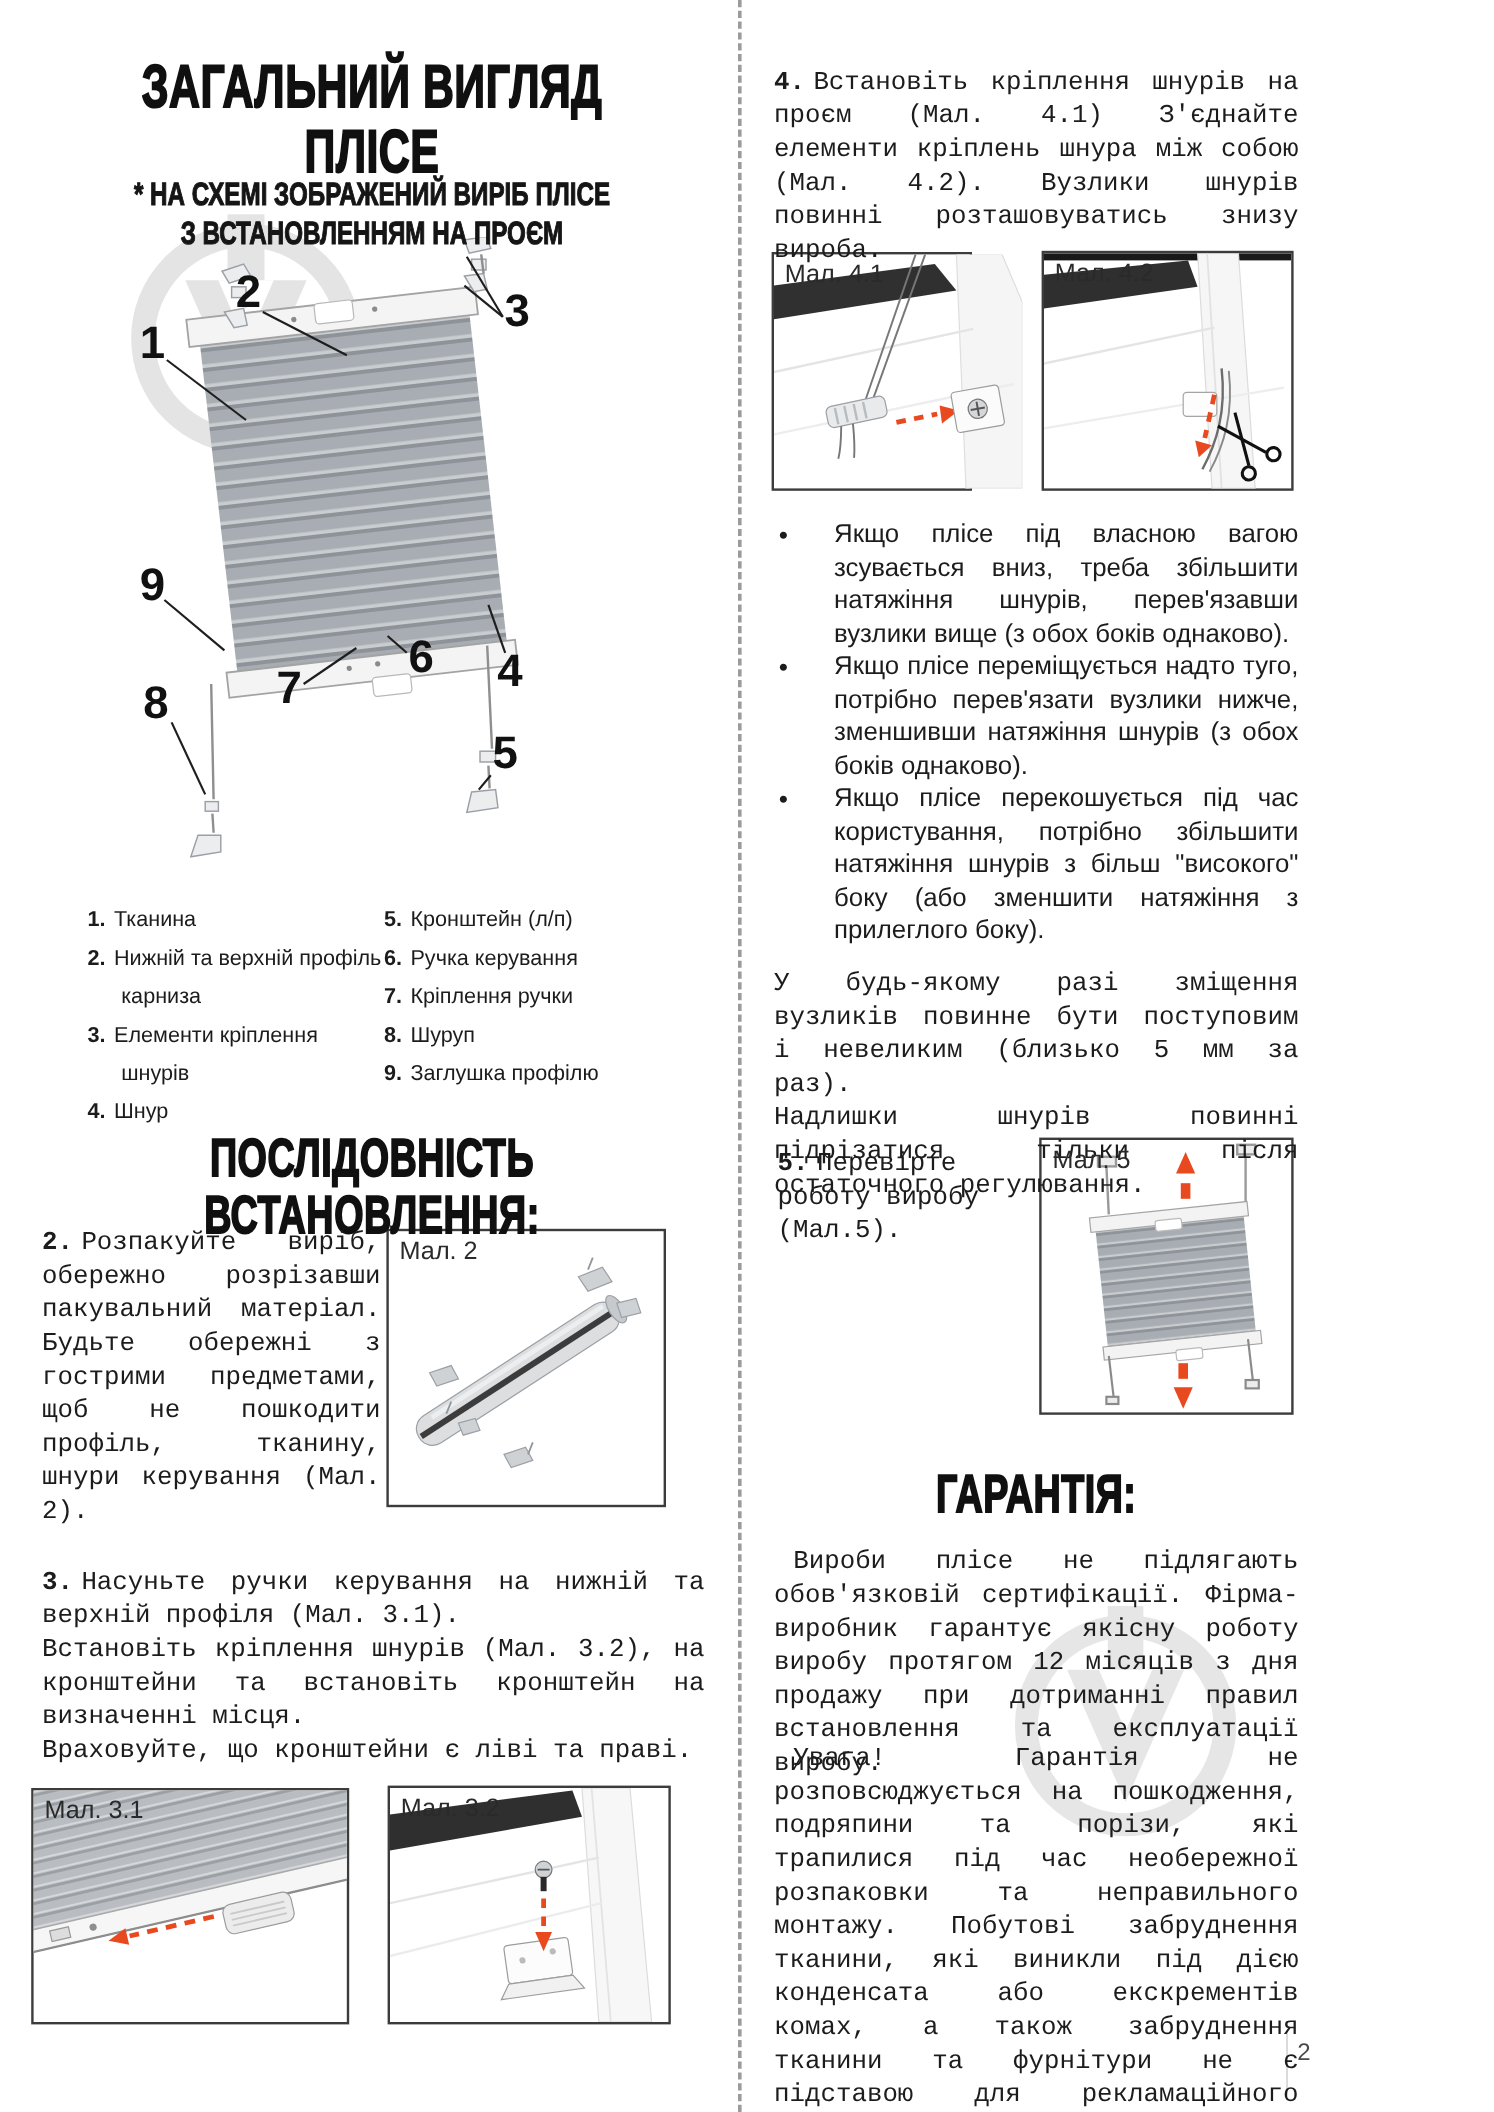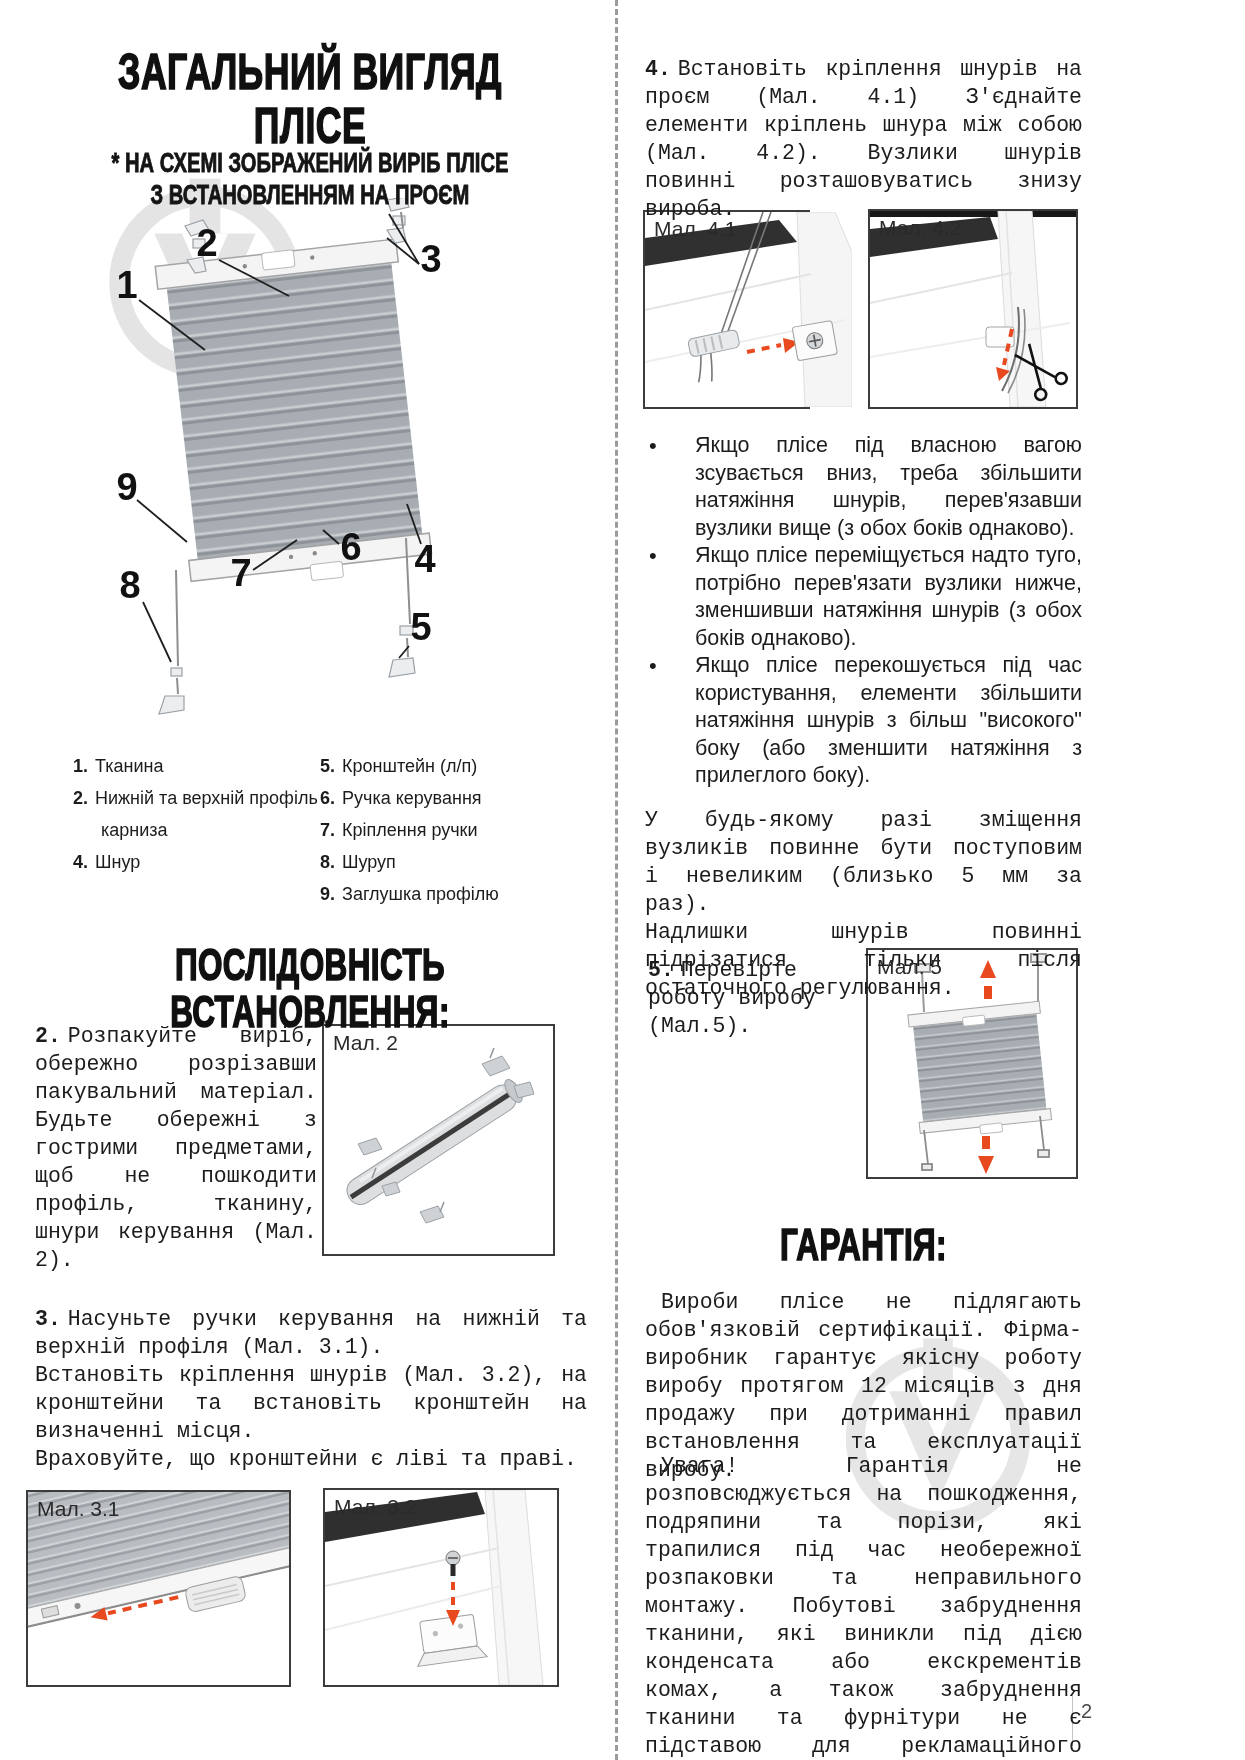--- a/index.html
+++ b/index.html
@@ -147,20 +147,21 @@
       <text x="206" y="388">7</text>
       <text x="95" y="400">8</text>
       <text x="92" y="302">9</text>
     </g>
   </svg>
 
   <div class="abs legend z1" style="left:35px;top:750px;width:550px">
     <div class="lg-colA">
       <div class="lg-item"><b class="lg-num">1.</b><span>Тканина</span></div>
       <div class="lg-item"><b class="lg-num">2.</b><span>Нижній та верхній профіль карниза</span></div>
+      <div class="lg-item"><b class="lg-num">3.</b><span>Елементи кріплення шнурів</span></div>
       <div class="lg-item"><b class="lg-num">4.</b><span>Шнур</span></div>
     </div>
     <div class="lg-colB">
       <div class="lg-item"><b class="lg-num">5.</b><span>Кронштейн (л/п)</span></div>
       <div class="lg-item"><b class="lg-num">6.</b><span>Ручка керування</span></div>
       <div class="lg-item"><b class="lg-num">7.</b><span>Кріплення ручки</span></div>
       <div class="lg-item"><b class="lg-num">8.</b><span>Шуруп</span></div>
       <div class="lg-item"><b class="lg-num">9.</b><span>Заглушка профілю</span></div>
     </div>
   </div>
@@ -304,21 +305,21 @@
     <div class="bullet">
       <span class="b-dot">•</span>
       <span class="b-txt">Якщо плісе під власною вагою зсувається вниз, треба збільшити натяжіння шнурів, перев'язавши вузлики вище (з обох боків однаково).</span>
     </div>
     <div class="bullet">
       <span class="b-dot">•</span>
       <span class="b-txt">Якщо плісе переміщується надто туго, потрібно перев'язати вузлики нижче, зменшивши натяжіння шнурів (з обох боків однаково).</span>
     </div>
     <div class="bullet">
       <span class="b-dot">•</span>
-      <span class="b-txt">Якщо плісе перекошується під час користування, елементи збільшити натяжіння шнурів з більш "високого" боку (або зменшити натяжіння з прилеглого боку).</span>
+      <span class="b-txt">Якщо плісе перекошується під час користування, потрібно збільшити натяжіння шнурів з більш "високого" боку (або зменшити натяжіння з прилеглого боку).</span>
     </div>
   </div>
 
   <p class="abs txt pre z1" style="left:645px;top:806px;width:437px;margin:0">У будь-якому разі зміщення вузликів повинне бути поступовим і невеликим (близько 5 мм за раз).
 Надлишки шнурів повинні підрізатися тільки після остаточного регулювання.</p>
 
   <p class="abs txt z1" style="left:648px;top:956px;width:200px;margin:0;text-align:left">
     <b class="stepnum">5.</b><span class="pre">Перевірте
 роботу виробу (Мал.5).</span>
   </p>

